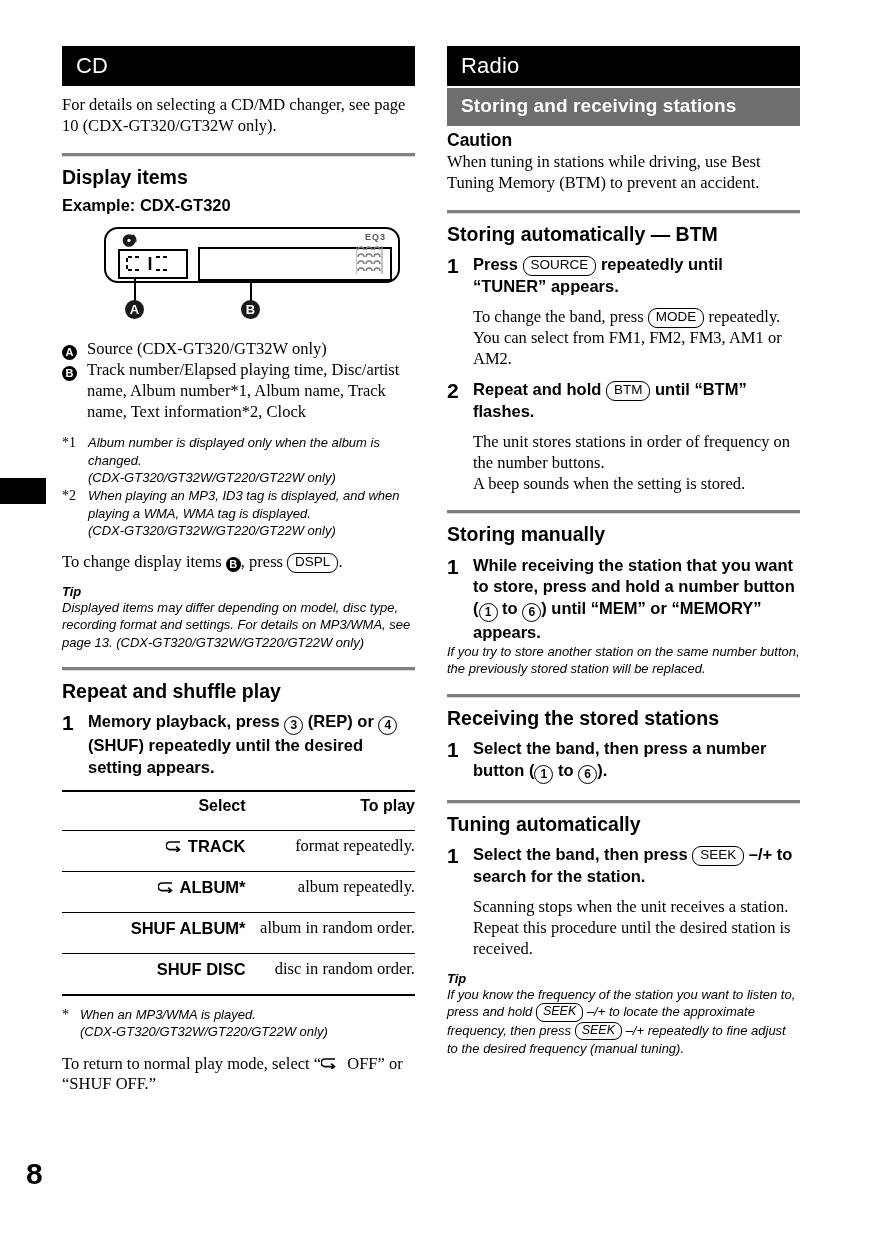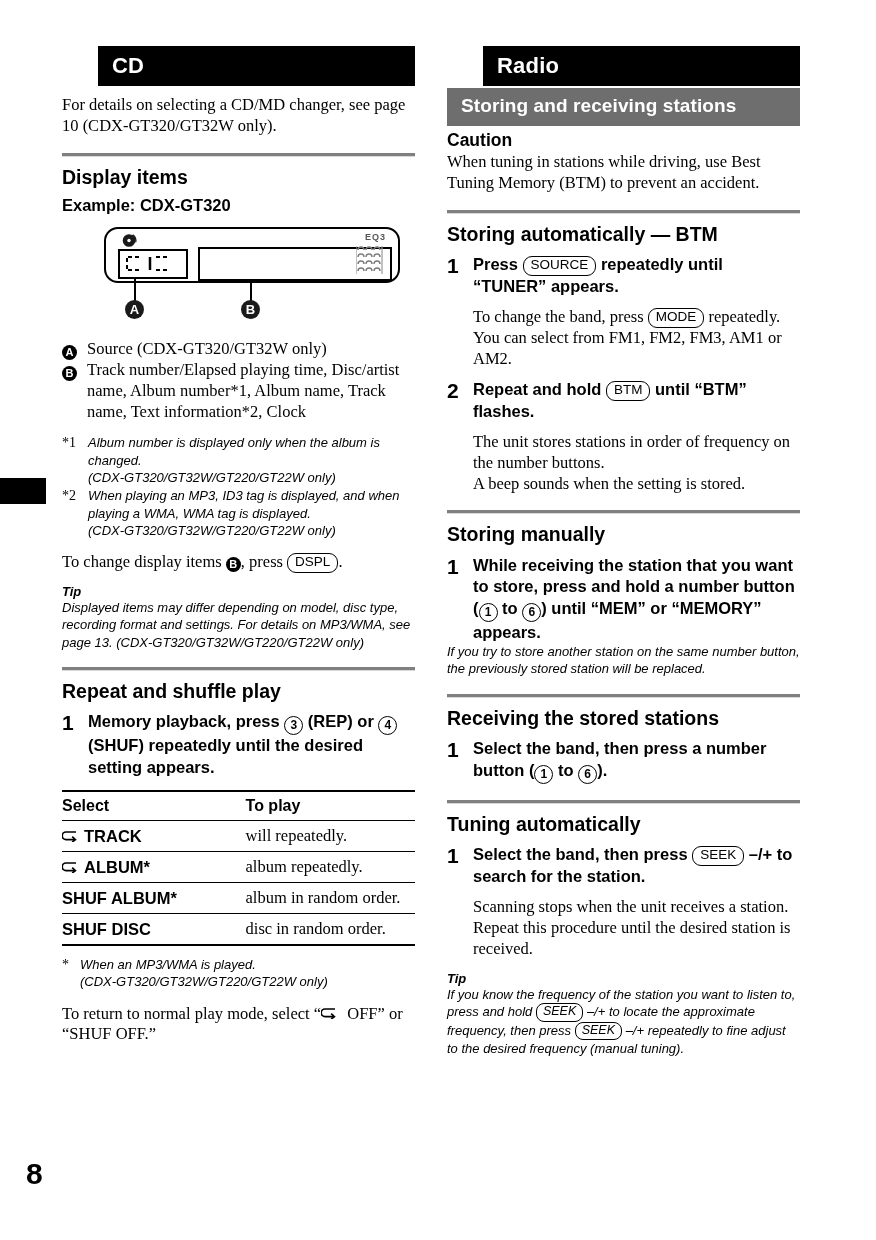--- a/index.html
+++ b/index.html
@@ -28,25 +28,24 @@
   .col {
     position:absolute; top:46px; width:353px;
   }
   .col-left  { left:62px; }
   .col-right { left:447px; }
 
   
   .banner-black {
     background:#000; color:#fff;
     font-family:"Liberation Sans", sans-serif;
-    font-weight:bold; font-size:22px;
+    font-weight:normal; font-size:22px;
     padding:8px 14px 9px 14px;
     letter-spacing:0.2px;
     line-height:1.05;
-    margin-left:36px;
   }
   .banner-gray {
     background:#6e6e6e; color:#fff;
     font-family:"Liberation Sans", sans-serif;
     font-weight:bold; font-size:19px;
     padding:8px 14px 9px 14px;
     letter-spacing:0.1px;
     line-height:1.1;
     margin-top:2px;
   }
@@ -202,21 +201,21 @@
     font-family:"Liberation Sans", sans-serif;
     font-weight:bold; font-size:13px;
     line-height:19px; text-align:center;
   }
 
   
   table.repeat-table {
     width:100%; border-collapse:collapse; margin-top:12px;
   }
   table.repeat-table th, table.repeat-table td {
-    text-align:left; padding:5px 0 5px 0;
+    text-align:right; padding:5px 0 15px 0;
   }
   table.repeat-table th {
     font-family:"Liberation Sans", sans-serif;
     font-weight:bold; font-size:16px;
     border-top:2.5px solid #000;
     border-bottom:1.5px solid #000;
   }
   table.repeat-table td {
     border-bottom:1.5px solid #000;
     font-size:16.5px;
@@ -350,21 +349,21 @@
       <tbody>
         <tr>
           <td class="sel">
             <span class="repeat-glyph">
               <svg width="17" height="12" viewBox="0 0 17 12">
                 <path d="M14,2 L4,2 A3.2,3.2 0 0 0 4,9.6 L12,9.6" stroke="#000" stroke-width="1.7" fill="none"></path>
                 <path d="M10.2,6.6 L13.4,9.6 L10.2,12" stroke="#000" stroke-width="1.7" fill="none"></path>
               </svg>
             </span><span>TRACK</span>
           </td>
-          <td>will repeatedly.</td>
+          <td>format repeatedly.</td>
         </tr>
         <tr>
           <td class="sel">
             <span class="repeat-glyph">
               <svg width="17" height="12" viewBox="0 0 17 12">
                 <path d="M14,2 L4,2 A3.2,3.2 0 0 0 4,9.6 L12,9.6" stroke="#000" stroke-width="1.7" fill="none"></path>
                 <path d="M10.2,6.6 L13.4,9.6 L10.2,12" stroke="#000" stroke-width="1.7" fill="none"></path>
               </svg>
             </span><span>ALBUM*</span>
           </td>

